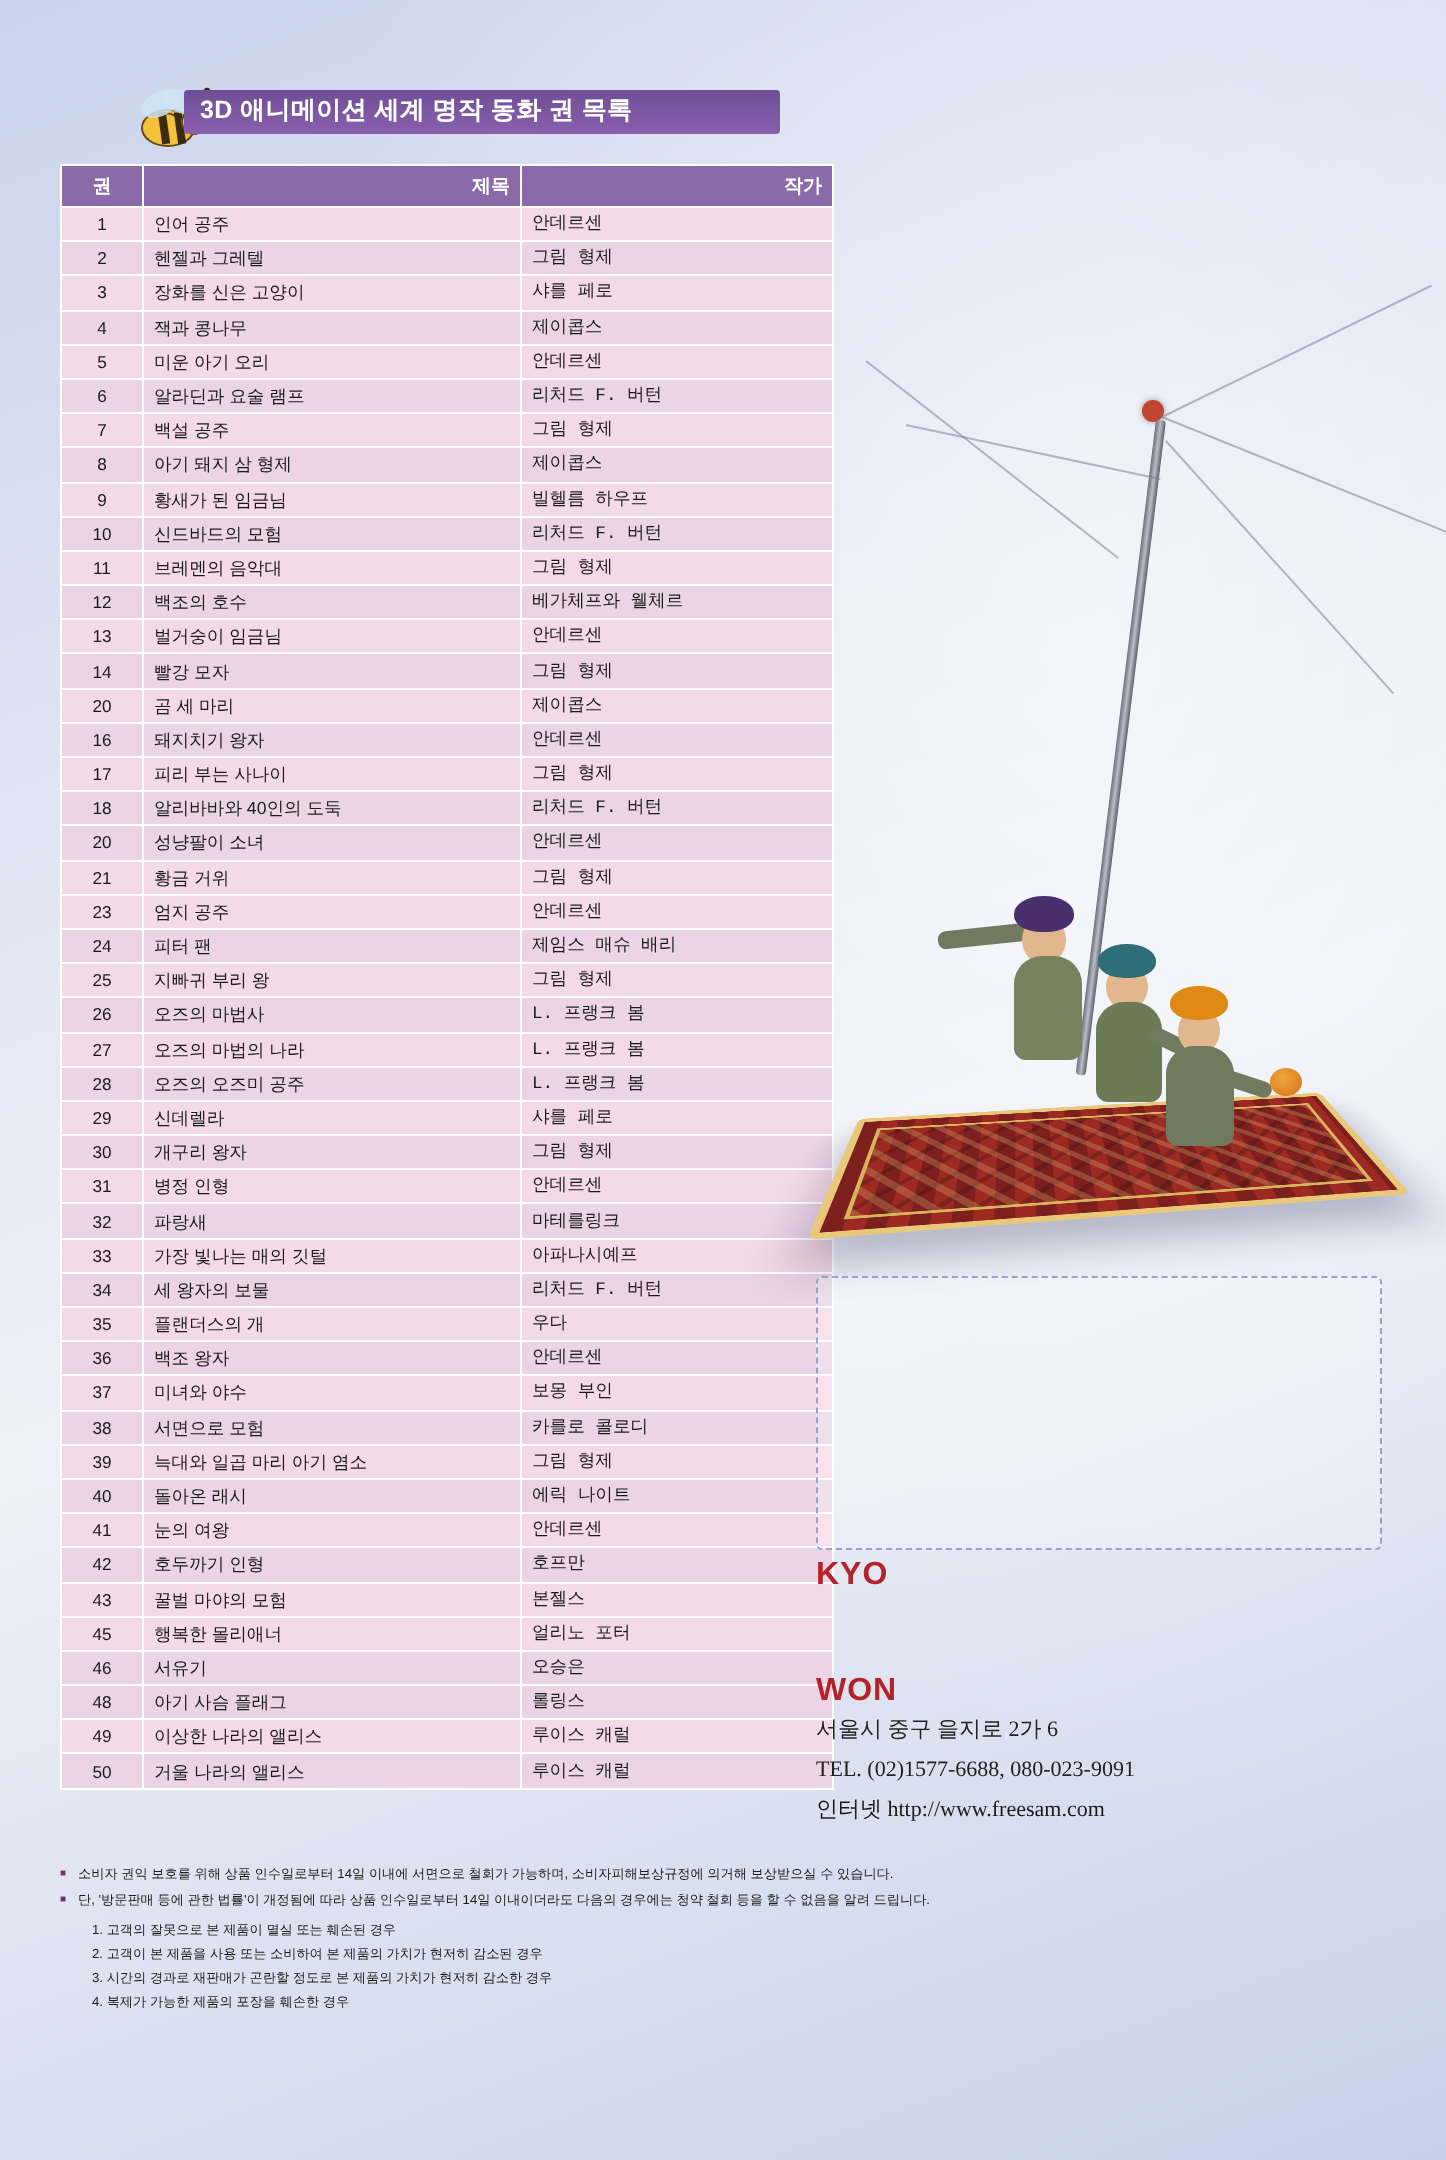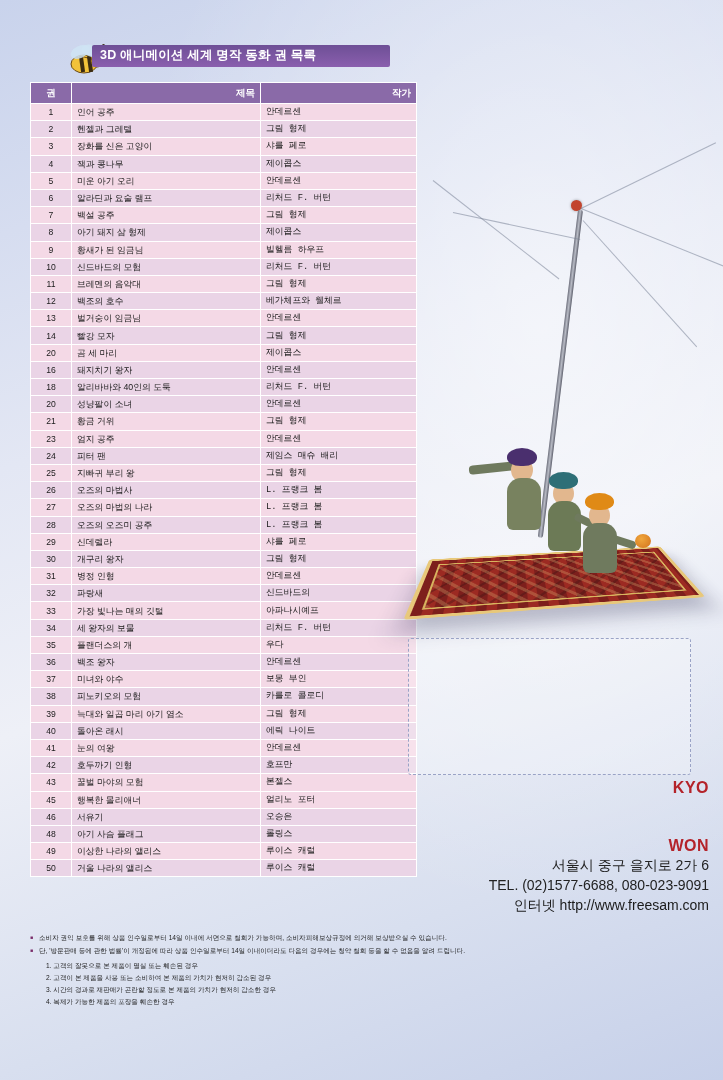--- a/index.html
+++ b/index.html
@@ -192,39 +192,40 @@
     top: 638px;
     width: 281px;
     height: 135px;
     border: 1px dashed #9aa3c6;
     border-radius: 3px;
     background: rgba(255,255,255,0.25);
   }
   
   .logo-block {
     position: absolute;
-    left: 428px;
+    left: 408px;
     top: 780px;
     width: 281px;
-    text-align: right;
+    text-align: left;
   }
   .logo-title {
     font-size: 16px;
     font-weight: bold;
     color: #b4232a;
     letter-spacing: 0.5px;
     line-height: 15px;
   }
   .logo-title .kyo { display:block; }
   .logo-title .won { display:block;margin-top:43px; }
   .logo-line {
-    font-size: 14px;
+    font-size: 11px;
     color: #222;
     margin-top: 5px;
     line-height: 15px;
+    font-family: Liberation Serif, serif;
   }
   .logo-line.web { color: #1b1b1b; }
   
   .footer {
     position: absolute;
     left: 30px;
     top: 932px;
     width: 660px;
   }
   .note {
@@ -360,20 +361,25 @@
         <tr class="odd">
           <td class="num">20</td>
           <td class="title">곰 세 마리</td>
           <td class="author">제이콥스</td>
         </tr>
         <tr class="even">
           <td class="num">16</td>
           <td class="title">돼지치기 왕자</td>
           <td class="author">안데르센</td>
         </tr>
+        <tr class="odd">
+          <td class="num">17</td>
+          <td class="title">피리 부는 사나이</td>
+          <td class="author">그림 형제</td>
+        </tr>
         <tr class="even">
           <td class="num">18</td>
           <td class="title">알리바바와 40인의 도둑</td>
           <td class="author">리처드 F. 버턴</td>
         </tr>
         <tr class="even">
           <td class="num">20</td>
           <td class="title">성냥팔이 소녀</td>
           <td class="author">안데르센</td>
         </tr>
@@ -423,21 +429,21 @@
           <td class="author">그림 형제</td>
         </tr>
         <tr class="odd">
           <td class="num">31</td>
           <td class="title">병정 인형</td>
           <td class="author">안데르센</td>
         </tr>
         <tr class="even">
           <td class="num">32</td>
           <td class="title">파랑새</td>
-          <td class="author">신드바드의</td>
+          <td class="author">마테를링크</td>
         </tr>
         <tr class="odd">
           <td class="num">33</td>
           <td class="title">가장 빛나는 매의 깃털</td>
           <td class="author">아파나시예프</td>
         </tr>
         <tr class="even">
           <td class="num">34</td>
           <td class="title">세 왕자의 보물</td>
           <td class="author">리처드 F. 버턴</td>
@@ -452,21 +458,21 @@
           <td class="title">백조 왕자</td>
           <td class="author">안데르센</td>
         </tr>
         <tr class="odd">
           <td class="num">37</td>
           <td class="title">미녀와 야수</td>
           <td class="author">보몽 부인</td>
         </tr>
         <tr class="even">
           <td class="num">38</td>
-          <td class="title">피노키오의 모험</td>
+          <td class="title">서면으로 모험</td>
           <td class="author">카를로 콜로디</td>
         </tr>
         <tr class="odd">
           <td class="num">39</td>
           <td class="title">늑대와 일곱 마리 아기 염소</td>
           <td class="author">그림 형제</td>
         </tr>
         <tr class="even">
           <td class="num">40</td>
           <td class="title">돌아온 래시</td>

